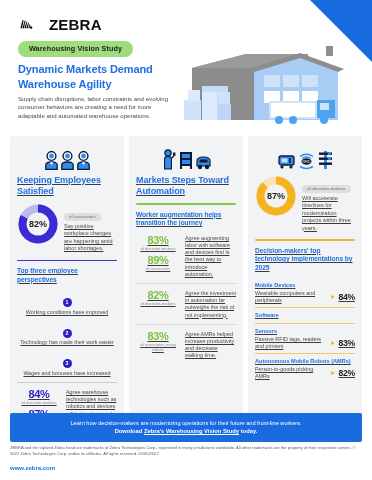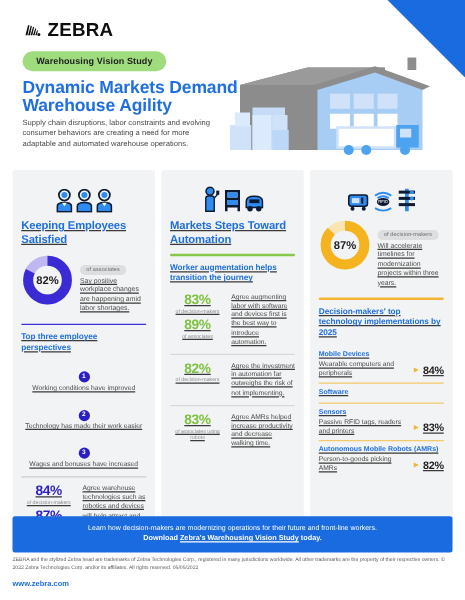--- a/index.html
+++ b/index.html
@@ -36,21 +36,21 @@
   .header {
     position: absolute;
     top: 0; left: 0;
     width: 372px; height: 130px;
   }
   .logo-row {
     position: absolute;
     left: 18px; top: 16px;
     display: flex;
     align-items: center;
-    gap: 4px;
+    gap: 15px;
     text-align: right;
   }
   .logo-mark { width: 16px; height: 16px; display:block; }
   .logo-text {
     font-size: 15px;
     font-weight: bold;
     letter-spacing: 0.2px;
     color: #0e0e0e;
   }
   .pill {
@@ -61,21 +61,21 @@
     padding: 3px 11px 4px 11px;
     font-size: 7.2px;
     font-weight: bold;
     color: #1d1d1d;
     letter-spacing: 0.1px;
   }
   .headline {
     position: absolute;
     left: 18px; top: 62px;
     width: 180px;
-    font-size: 14px;
+    font-size: 11px;
     line-height: 15px;
     font-weight: bold;
     color: #1f6fe0;
     letter-spacing: -0.1px;
   }
   .subcopy {
     position: absolute;
     left: 18px; top: 95px;
     width: 160px;
     font-size: 6.1px;

